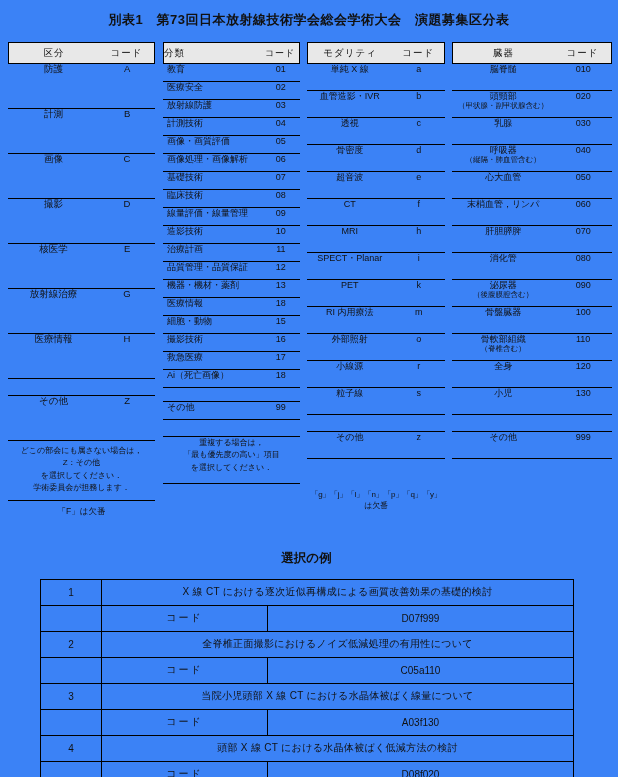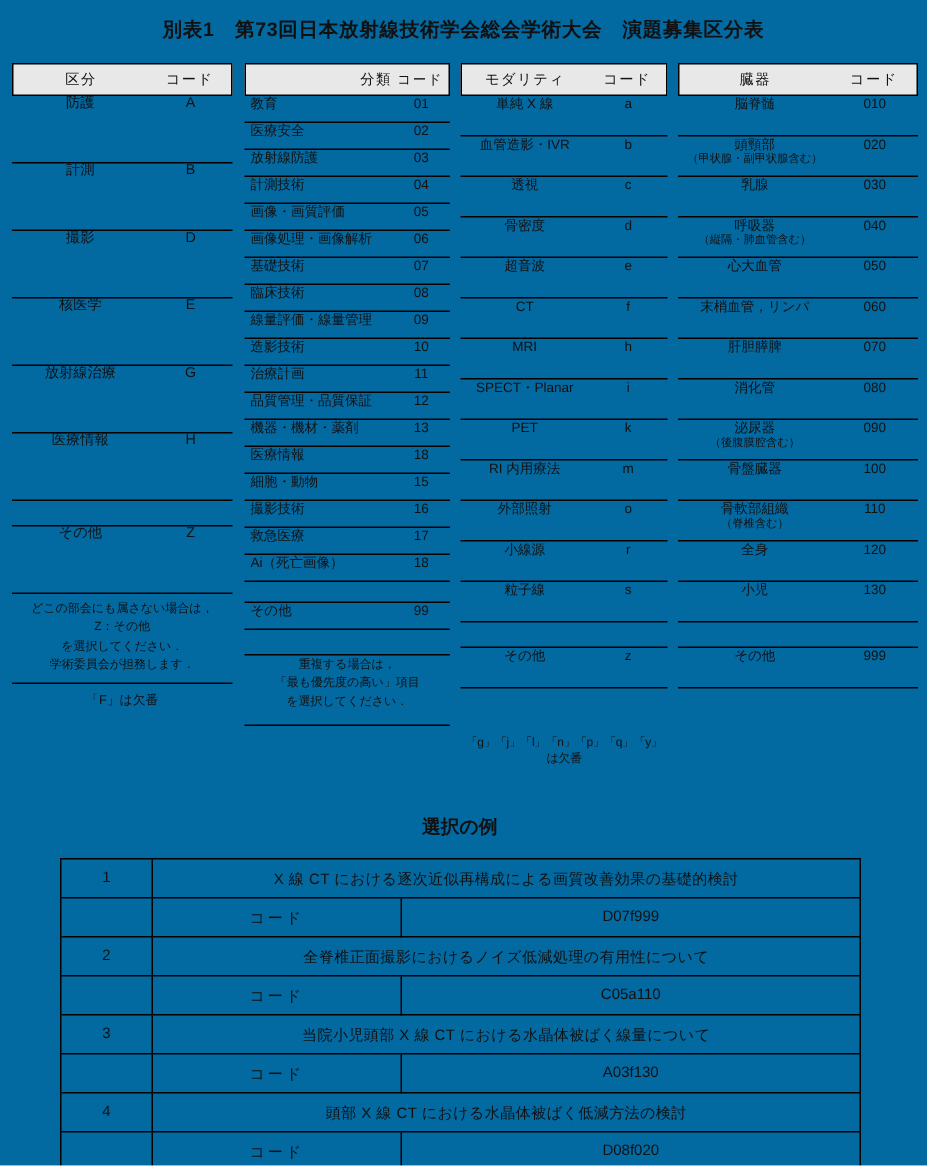--- a/index.html
+++ b/index.html
@@ -1,17 +1,17 @@
 <!DOCTYPE html>
 <html><head>
 <meta charset="utf-8">
 <style>
   html,body { margin:0; padding:0; background:#ffffff; }
   .page {
-    position:relative; width:618px; height:777px; background:#0369a1;
+    position:relative; width:618px; height:777px; background:#3b82f6;
     font-family:"Liberation Sans","DejaVu Sans",sans-serif; color:#111;
     overflow:hidden;
   }
   .title { text-align:center; font-size:13px; font-weight:bold; padding-top:11px; letter-spacing:0.5px; }
 
   .cols { display:flex; margin:13px 6px 0 8px; align-items:flex-start; }
   .col1 { width:147px; }
   .col2 { width:137px; margin-left:8px; }
   .col3 { width:138px; margin-left:7px; }
   .col4 { width:160px; margin-left:7px; }
@@ -25,21 +25,21 @@
   .lab, .cod { text-align:center; }
 
   
   .t1 .lab { width:62%; } .t1 .cod { width:38%; }
   .t1 .row { height:44px; }
   .t1 .row.empty { height:16px; }
 
   
   .t2 .lab { width:72%; text-align:left; padding-left:4px; box-sizing:border-box; font-size:9px; }
   .t2 .cod { width:28%; font-size:9px; }
-  .t2 .t-header .lab { text-align:right; padding-left:0; font-size:9.5px; }
+  .t2 .t-header .lab { text-align:left; padding-left:0; font-size:9.5px; }
   .t2 .row { height:17px; }
   .t2 .row.empty { height:13px; }
 
   
   .t3 .lab { width:62%; } .t3 .cod { width:38%; }
   .t3 .row { height:26px; font-size:9px; }
   .t3 .row.empty { height:16px; }
 
   
   .t4 .lab { width:64%; display:flex; flex-direction:column; justify-content:center; }
@@ -89,20 +89,24 @@
           <div class="row">
             <div class="lab">防護</div>
             <div class="cod">A</div>
           </div>
 
           <div class="row">
             <div class="lab">計測</div>
             <div class="cod">B</div>
           </div>
 
+          <div class="row">
+            <div class="lab">画像</div>
+            <div class="cod">C</div>
+          </div>
 
           <div class="row">
             <div class="lab">撮影</div>
             <div class="cod">D</div>
           </div>
 
           <div class="row">
             <div class="lab">核医学</div>
             <div class="cod">E</div>
           </div>

